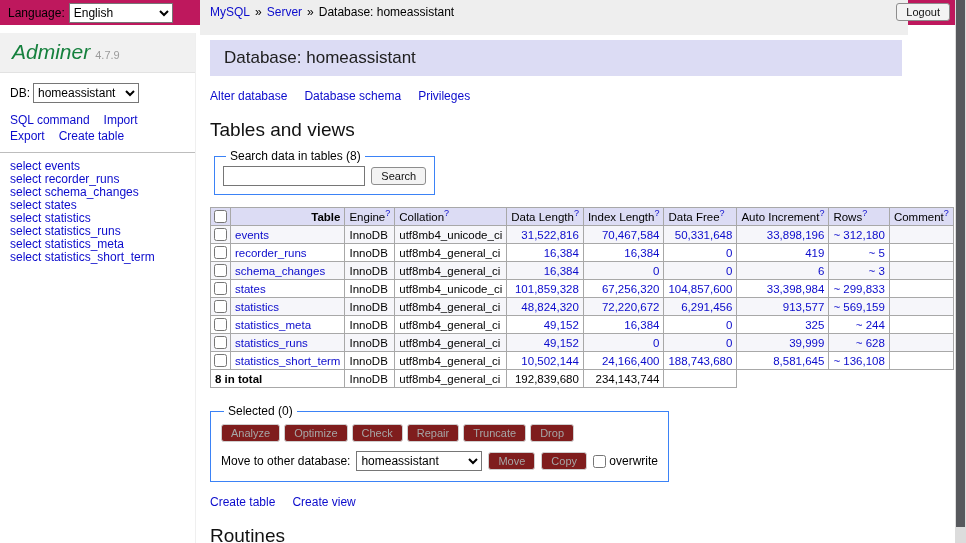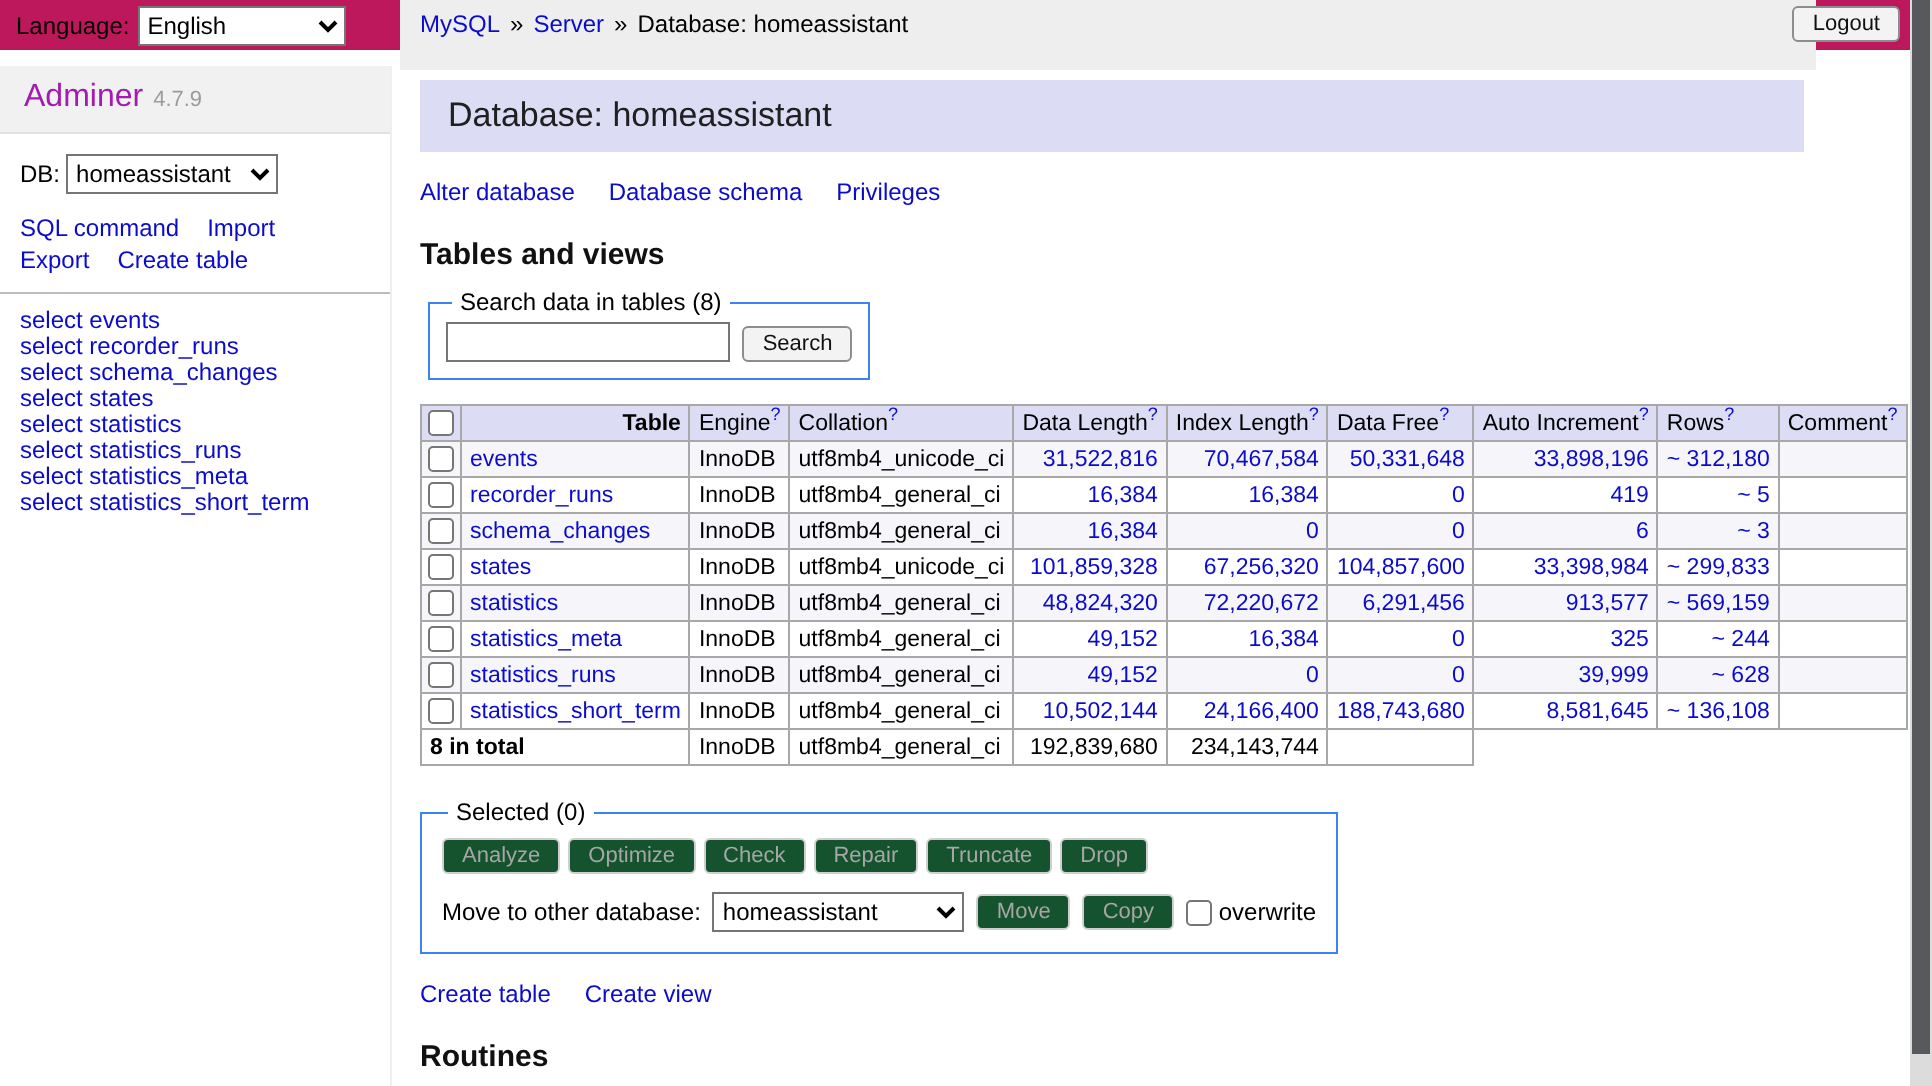--- a/index.html
+++ b/index.html
@@ -2,52 +2,52 @@
 <html style="--accent-bg: #dcdcf4; --head-bg: #dcdcf4; --breadcrumb-bg: #eeeeee; --sidebar-band-bg: #f1f1f1; --link: #0b0bcc; --scrollbar-thumb: #57595d;"><head>
 <meta charset="utf-8">
 <style>
   *{margin:0;padding:0;box-sizing:border-box}
   html,body{width:966px;height:543px;overflow:hidden;background:#fff;color:#000;
     font-family:"Liberation Sans","DejaVu Sans",sans-serif;font-size:12px}
   body{position:relative}
   a{color:var(--link,#0b0bcc);text-decoration:none;cursor:pointer}
   select{font:inherit;font-size:12px;height:20px;border:1px solid #767676;background:#fff}
   button{font-family:inherit;font-size:11px;padding:2px 9px;border:1px solid #8d8d8d;border-radius:3px;background:#f3f3f3;color:#111;cursor:pointer}
-  button:disabled{color:#a6a6a6;border-color:#cfcfcf;background:#14532d;cursor:default}
+  button:disabled{color:#a6a6a6;border-color:#cfcfcf;background:#7f1d1d;cursor:default}
   input[type=checkbox]{width:13px;height:13px;margin:0;vertical-align:middle}
   input[type=text]{font:inherit;font-size:12px;height:20px;border:1px solid #767676;padding:1px 3px;background:#fff}
 
   
   .topbar{position:absolute;left:0;top:0;width:100%;height:25px;background:#be185d}
   .langwrap{position:absolute;left:8px;top:3px;white-space:nowrap}
   .langwrap select{width:104px;margin-left:4px}
   .breadcrumb{position:absolute;left:200px;right:58px;top:0;height:35px;line-height:25px;
     background:var(--breadcrumb-bg,#eee);padding:0 10px;white-space:nowrap;overflow:hidden}
   .breadcrumb .sep{margin:0 5px}
   .logout{position:absolute;right:16px;top:3px}
 
   
   .sidebar{position:absolute;left:0;top:33px;width:196px;bottom:0;border-right:1px solid #efefef}
   .apptitle{background:var(--sidebar-band-bg,#f1f1f1);padding:7px 12px 8px;border-bottom:1px solid #e2e2e2}
-  .appname{font-size:16px;color:#a21caf}
+  .appname{font-style:italic;font-size:21px;color:#15803d}
   .appver{font-size:11px;color:#9b9b9b;margin-left:5px}
   .sidebody{padding:10px 10px 0}
   .dbrow{margin-bottom:9px;white-space:nowrap}
   .dbrow select{width:106px;margin-left:3px}
   .actionrow{line-height:16px}
   .actionrow a{margin-right:14px}
   .siderule{border:0;border-top:1px solid #bdbdbd;margin:8px -10px 7px}
   .tnav a{display:block;line-height:13px;white-space:nowrap}
 
   
   .main{position:absolute;left:210px;top:40px;width:692px}
   .pagetitle{background:var(--accent-bg,#dcdcf4);font-weight:normal;font-size:17px;padding:8px 14px;color:#202020}
   .linkrow{margin:13px 0 0}
   .linkrow a{margin-right:17px}
-  h3{font-weight:bold;font-size:15px;margin:16px 0 0;color:#111}
+  h3{font-weight:normal;font-size:19px;margin:16px 0 0;color:#111}
   fieldset{border:1px solid #3b82f6;display:inline-block;vertical-align:top}
   legend{padding:0 4px;margin-left:3px;font-size:12px}
   .searchset{margin:8px 0 0 4px;padding:3px 8px 8px}
   .searchbox{width:142px}
   .searchset button{margin-left:3px}
 
   .dbtable{border-collapse:collapse;margin-top:12px;font-size:11.5px}
   .dbtable th,.dbtable td{border:1px solid #a8a8a8;padding:1px 4px;height:18px;
     white-space:nowrap;text-align:left;font-weight:normal}
   .dbtable thead th{background:var(--head-bg,#dcdcf4)}

